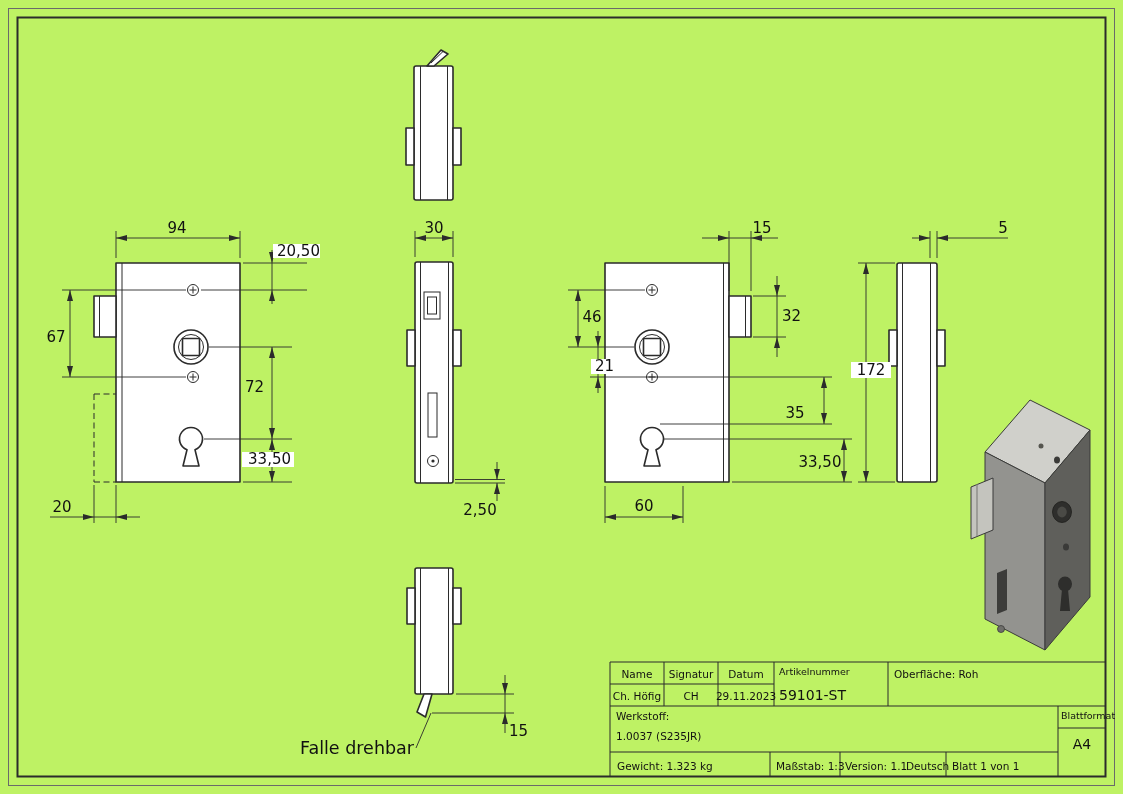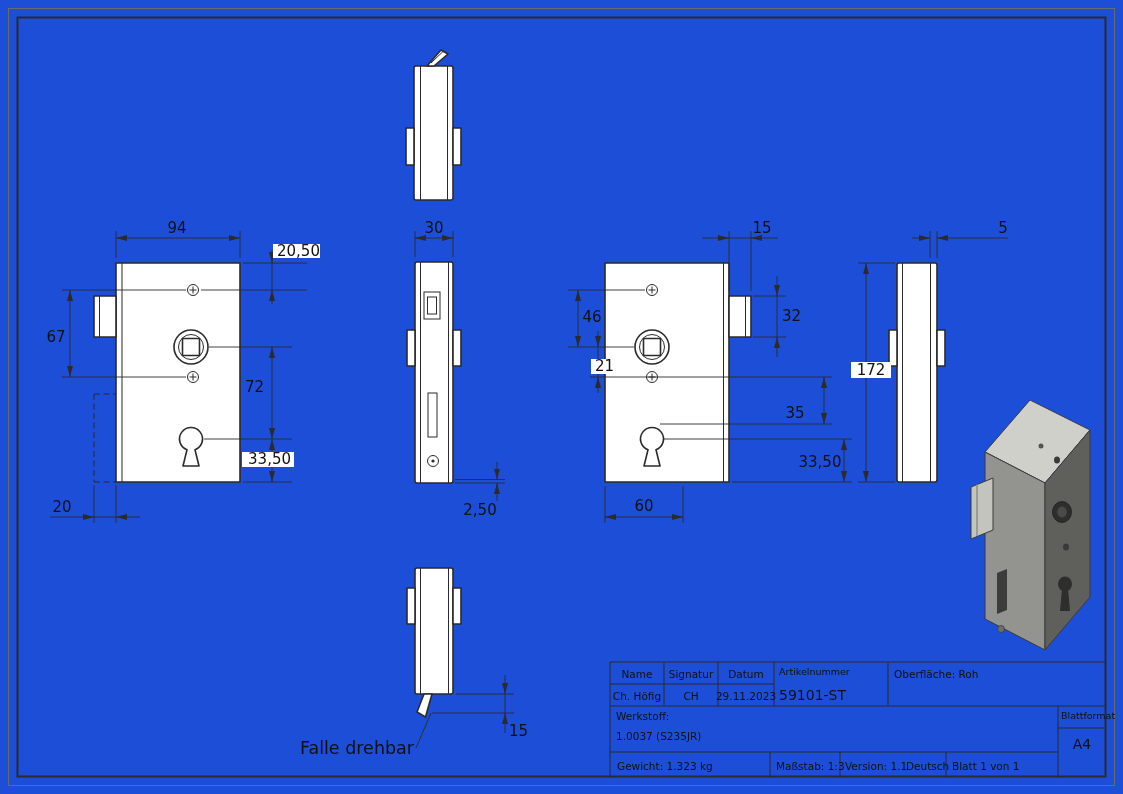--- a/index.html
+++ b/index.html
@@ -1,16 +1,16 @@
 <!DOCTYPE html>
 <html><head>
 <meta charset="utf-8">
 <style>
   html,body{margin:0;padding:0;background:#ffffff;}
-  .page{position:relative;width:1123px;height:794px;background:#1d4ed8;overflow:hidden;}
+  .page{position:relative;width:1123px;height:794px;background:#bef264;overflow:hidden;}
   svg{position:absolute;left:0;top:0;}
   .olf {stroke:#2b2b2b;stroke-width:1.6;fill:#ffffff;stroke-linejoin:round;}
   .ol2 {stroke:#2b2b2b;stroke-width:1;fill:none;}
   .ol2f{stroke:#2b2b2b;stroke-width:1;fill:#ffffff;}
   .dl  {stroke:#2b2b2b;stroke-width:0.9;fill:none;}
   .hid {stroke:#2b2b2b;stroke-width:1;fill:none;stroke-dasharray:6 3.5;}
   .dt  {font-family:"DejaVu Sans",sans-serif;font-size:15px;fill:#111;}
   .dtl {font-family:"DejaVu Sans",sans-serif;font-size:17.5px;fill:#111;}
   .tb  {font-family:"DejaVu Sans",sans-serif;font-size:10.5px;fill:#111;}
   .tbh {font-family:"DejaVu Sans",sans-serif;font-size:9.5px;fill:#111;}

